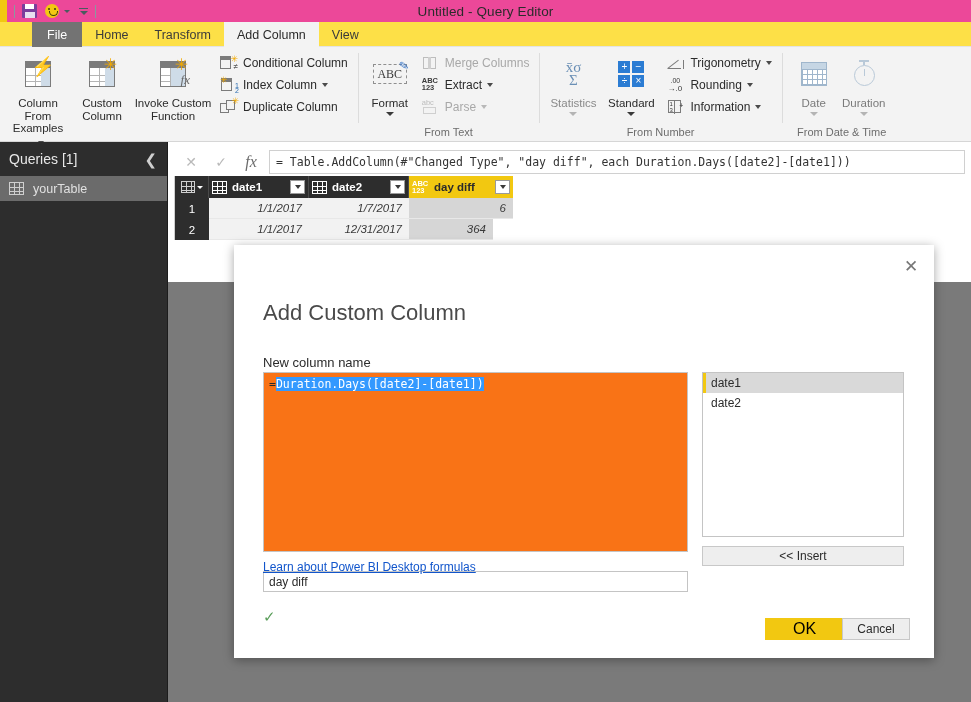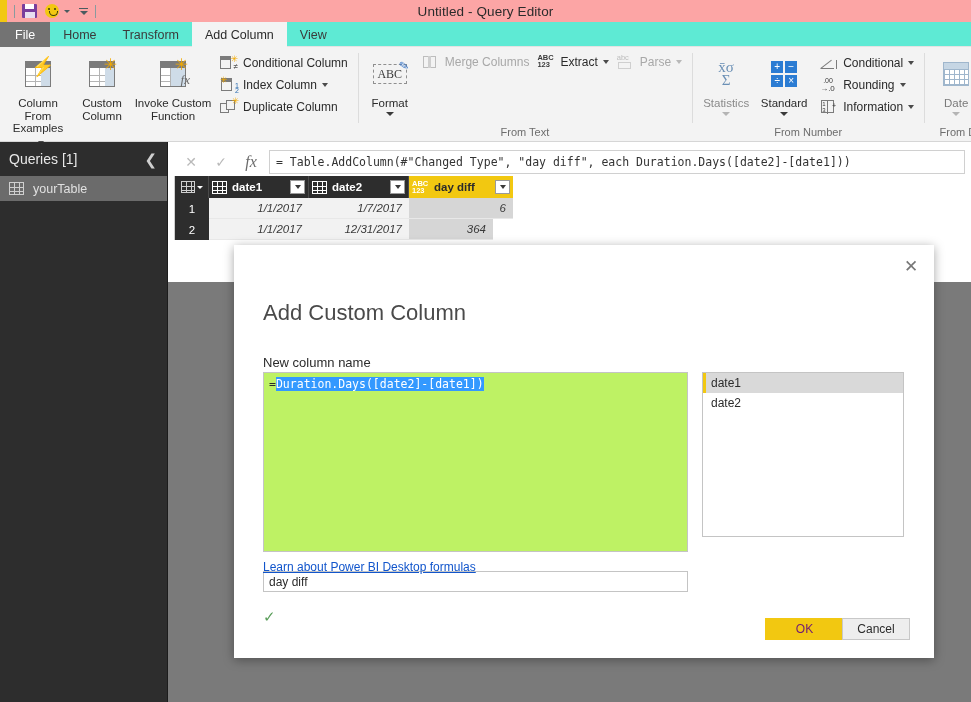--- a/index.html
+++ b/index.html
@@ -9,21 +9,21 @@
     font-family: "Liberation Sans", sans-serif;
     background: #ffffff;
     overflow: hidden;
     position: relative;
     -webkit-font-smoothing: antialiased;
   }
 
   
   #titlebar {
     height: 22px; width: 100%;
-    background: #fca5a5;
+    background: #ec4899;
     display: flex; align-items: center;
     position: relative;
   }
   .qat { display: flex; align-items: center; height: 22px; padding-left: 0px; }
   .qat-accent { width: 7px; height: 22px; background: #f2c811; }
   .qat-sep { width: 1px; height: 13px; background: #8a9a9e; margin: 0 7px; }
   .icon-save {
     width: 15px; height: 14px; position: relative; display: inline-block;
     background: #7a3d9c; border-radius: 1px;
   }
@@ -66,21 +66,21 @@
   }
   #window-title {
     position: absolute; left: 0; right: 0; text-align: center;
     font-size: 13.5px; color: #2b2b2b; letter-spacing: .1px;
     pointer-events: none;
   }
 
   
   #ribbon-tabs {
     height: 25px; display: flex; align-items: stretch;
-    background: #5eead4; border-bottom: 1px solid #e3e3e3;
+    background: #fde047; border-bottom: 1px solid #e3e3e3; padding-left: 32px;
   }
   .tab {
     display: flex; align-items: center; padding: 0 13px;
     font-size: 12.5px; color: #3b3b3b; cursor: default; height: 25px;
   }
   .tab.file { background: #737373; color: #ffffff; padding: 0 15px; font-size: 12.5px; }
   .tab.active { background: #f3f3f3; color: #2b2b2b; }
 
   
   #ribbon {
@@ -258,21 +258,21 @@
   .dlg-label { font-size: 13px; color: #2b2b2b; }
   #lbl-newcol { position: absolute; left: 29px; top: 110px; }
   #input-newcol {
     position: absolute; left: 29px; top: 326px; width: 425px; height: 21px;
     border: 1px solid #c4c4c4; background: #fff; font-size: 12px; color: #2b2b2b;
     padding: 0 5px; font-family: "Liberation Sans", sans-serif;
   }
   #lbl-formula { position: absolute; left: 29px; top: 158px; }
   #formula-box {
     position: absolute; left: 29px; top: 127px; width: 425px; height: 180px;
-    border: 1px solid #c4c4c4; background: #bef264; padding: 4px 5px;
+    border: 1px solid #c4c4c4; background: #f97316; padding: 4px 5px;
     font-family: "DejaVu Sans Mono", monospace; font-size: 11.5px; color: #2b2b2b;
   }
   .sel-text { background: #3399ff; color: #ffffff; }
   #lbl-avail { position: absolute; left: 468px; top: 158px; }
   #avail-box {
     position: absolute; left: 468px; top: 127px; width: 202px; height: 165px;
     border: 1px solid #c4c4c4; background: #fff; overflow: hidden;
   }
   .avail-item {
     height: 20px; display: flex; align-items: center; padding-left: 8px;
@@ -293,21 +293,21 @@
     position: absolute; left: 29px; top: 315px;
     font-size: 12px; color: #1155cc; text-decoration: underline; cursor: pointer;
   }
   #status-row {
     position: absolute; left: 29px; top: 364px; display: flex; align-items: center;
     font-size: 12.5px; color: #2b2b2b;
   }
   #check-icon { color: #5a9e5a; font-size: 15px; margin-right: 8px; line-height: 1; }
   #btn-ok {
     position: absolute; left: 531px; top: 373px; width: 79px; height: 22px;
-    background: #f2c811; border: none; font-size: 12px; color: #701a75;
+    background: #f2c811; border: none; font-size: 16px; color: #000000;
     cursor: pointer; font-family: "Liberation Sans", sans-serif;
   }
   #btn-cancel {
     position: absolute; left: 608px; top: 373px; width: 68px; height: 22px;
     background: #eeeeee; border: 1px solid #c8c8c8; font-size: 12px; color: #2b2b2b;
     cursor: pointer; font-family: "Liberation Sans", sans-serif;
   }
 </style>
 </head>
 <body>
@@ -420,21 +420,21 @@
       <div class="bigbtn" style="width:52px">
         <div class="bigicon">
           <div style="position:relative;width:34px;height:20px;border:1px dashed #8f8f8f;display:flex;align-items:center;justify-content:center;">
             <span style="font-size:12px;color:#3a3a3a;font-family:'Liberation Serif',serif;">ABC</span>
             <span style="position:absolute;right:-3px;top:-6px;font-size:12px;color:#3c78c8;transform:rotate(-10deg);">✎</span>
           </div>
         </div>
         <div class="lbl"><span>Format</span>
           <div class="caret-blk"></div></div>
       </div>
-      <div style="display:flex;flex-direction:row;justify-content:center;height:68px;margin-left:2px;">
+      <div style="display:flex;flex-direction:column;justify-content:center;height:68px;margin-left:2px;">
         <div class="smallrow dim">
           <span class="sicon">
             <span style="position:absolute;left:1px;top:2px;width:13px;height:12px;border:1.2px solid #bdbdbd;"></span>
             <span style="position:absolute;left:6px;top:2px;bottom:2px;width:3px;background:#cfcfcf;"></span>
           </span>
           <span>Merge Columns</span>
         </div>
         <div class="smallrow">
           <span class="sicon">
             <span style="position:absolute;left:0;top:0;font-size:7.5px;font-weight:bold;color:#3a3a3a;line-height:7px;">ABC<br>123</span>
@@ -476,21 +476,21 @@
         <div class="lbl"><span>Standard</span>
           <div class="caret-blk"></div></div>
       </div>
       <div style="display:flex;flex-direction:column;justify-content:center;height:68px;margin-left:2px;">
         <div class="smallrow">
           <span class="sicon">
             <span style="position:absolute;left:1px;bottom:2px;width:13px;height:1.3px;background:#7b7b7b;"></span>
             <span style="position:absolute;left:1px;bottom:2px;width:14px;height:1.3px;background:#7b7b7b;transform:rotate(-38deg);transform-origin:left bottom;"></span>
             <span style="position:absolute;right:1px;bottom:2px;width:1.3px;height:9px;background:#7b7b7b;"></span>
           </span>
-          <span>Conditional</span>
+          <span>Trigonometry</span>
           <span class="caret-dd"></span>
         </div>
         <div class="smallrow">
           <span class="sicon">
             <span style="position:absolute;left:3px;top:0px;font-size:7px;color:#3a3a3a;line-height:7px;">.00</span>
             <span style="position:absolute;left:0px;bottom:1px;font-size:8px;color:#3a3a3a;line-height:7px;">→.0</span>
           </span>
           <span>Rounding</span>
           <span class="caret-dd"></span>
         </div>
@@ -641,20 +641,21 @@
   <div class="dlg-label" id="lbl-formula">Custom column formula:</div>
   <div id="formula-box">
     <span>=</span><span class="sel-text">Duration.Days([date2]-[date1])</span>
   </div>
 
   <div class="dlg-label" id="lbl-avail">Available columns:</div>
   <div id="avail-box">
     <div class="avail-item selected">date1</div>
     <div class="avail-item">date2</div>
   </div>
+  <button id="btn-insert">&lt;&lt; Insert</button>
 
   <div id="link-learn">Learn about Power BI Desktop formulas</div>
 
   <div id="status-row">
     <span id="check-icon">✓</span>
   </div>
 
   <button id="btn-ok">OK</button>
   <button id="btn-cancel">Cancel</button>
 </div>

